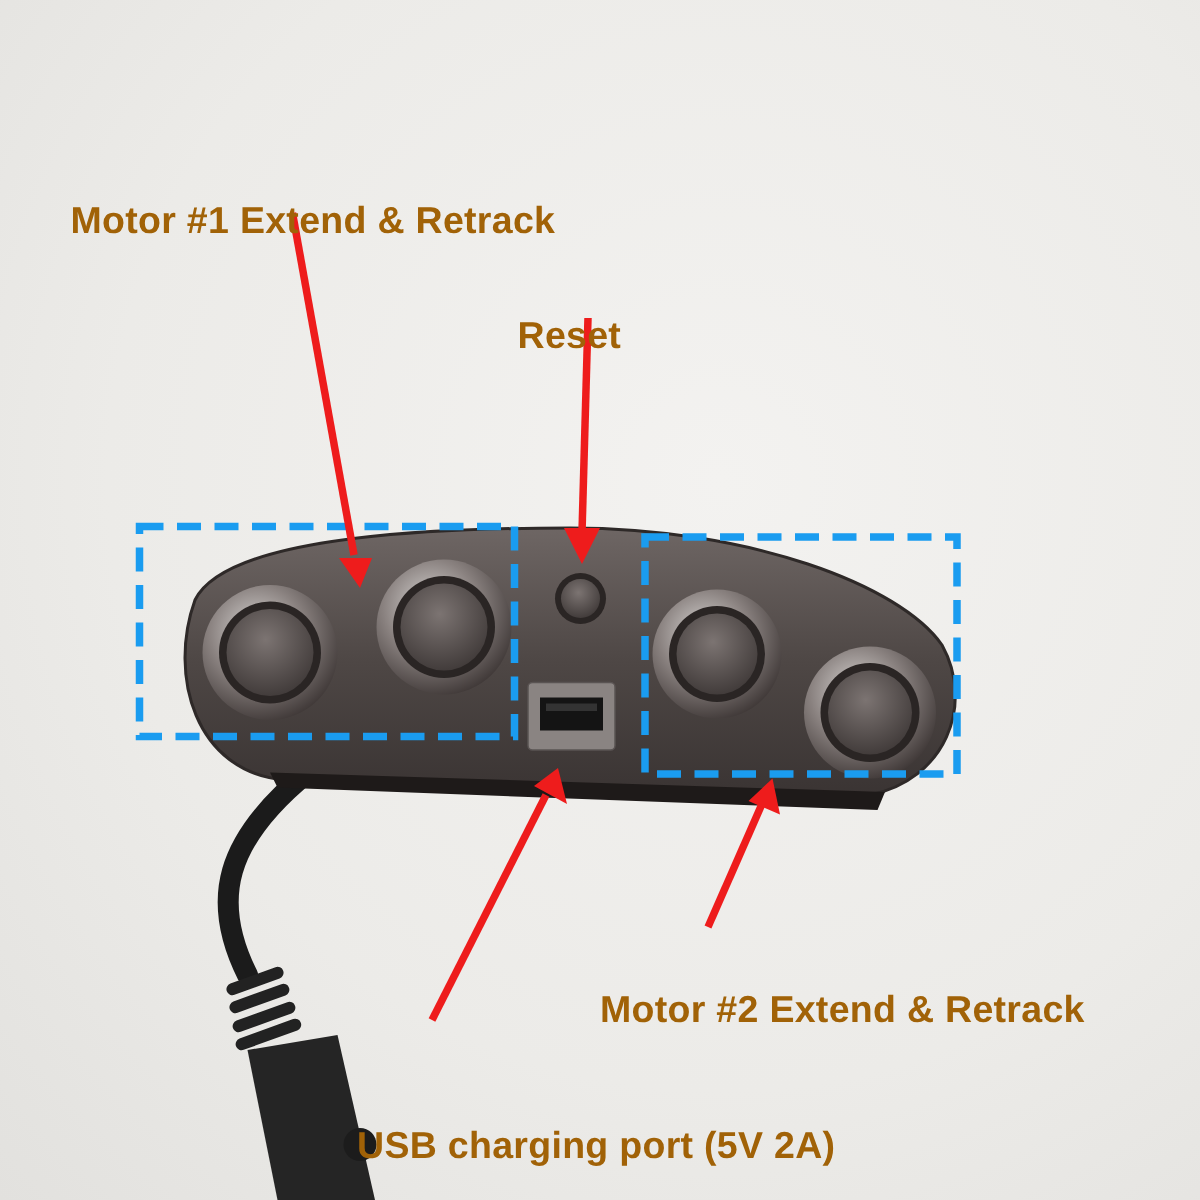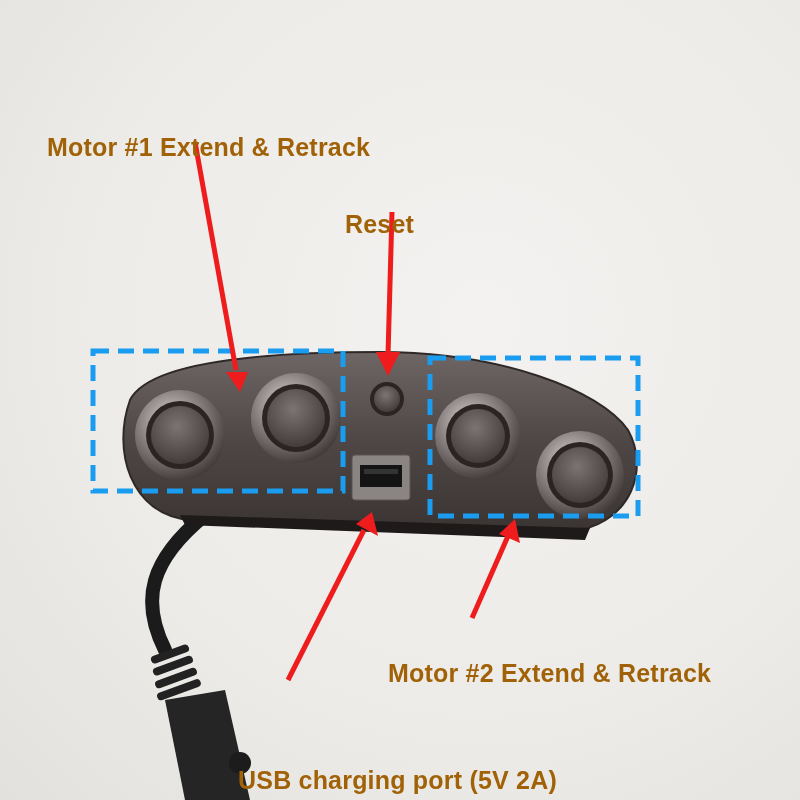--- a/index.html
+++ b/index.html
@@ -95,14 +95,14 @@
     </g>
     <g>
       <line x1="472" y1="618" x2="508" y2="536"></line>
       <polygon points="499,534 520,543 515,519" stroke="none"></polygon>
     </g>
   </g>
 </svg>
 
 <div class="label" style="left:47px; top:95px;">Motor #1 Extend &amp; Retrack</div>
 <div class="label" style="left:345px; top:172px;text-align:center;">Reset</div>
-<div class="label" style="left:388px; top:621px;">Motor #2 Extend &amp; Retrack</div>
-<div class="label" style="left:238px; top:728px;">USB charging port (5V 2A)</div>
+<div class="label" style="left:400px; top:621px;">Motor #2 Extend &amp; Retrack</div>
+<div class="label" style="left:238px; top:712px;">USB charging port (5V 2A)</div>
 
 </body></html>

